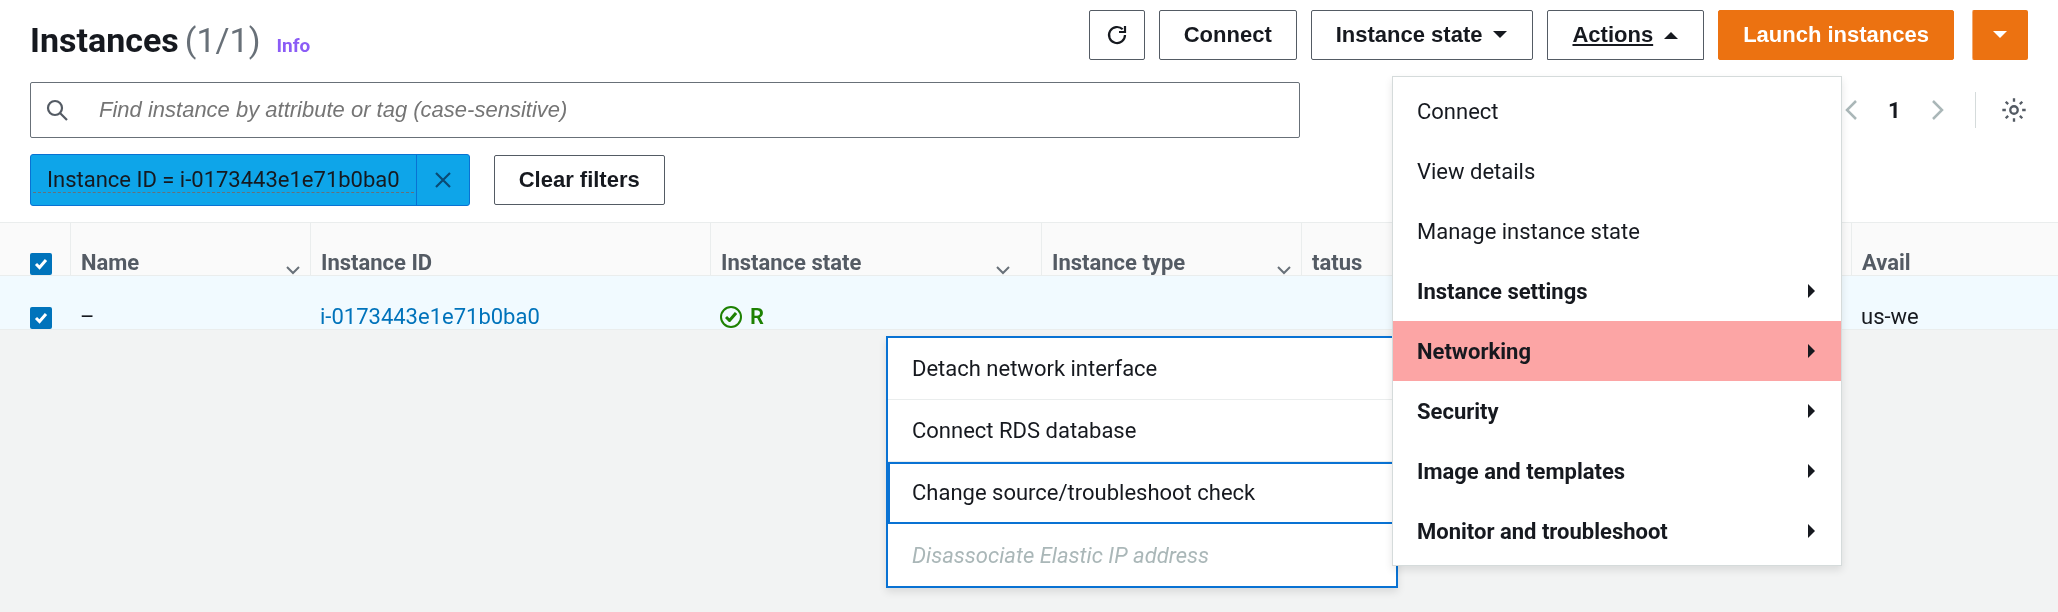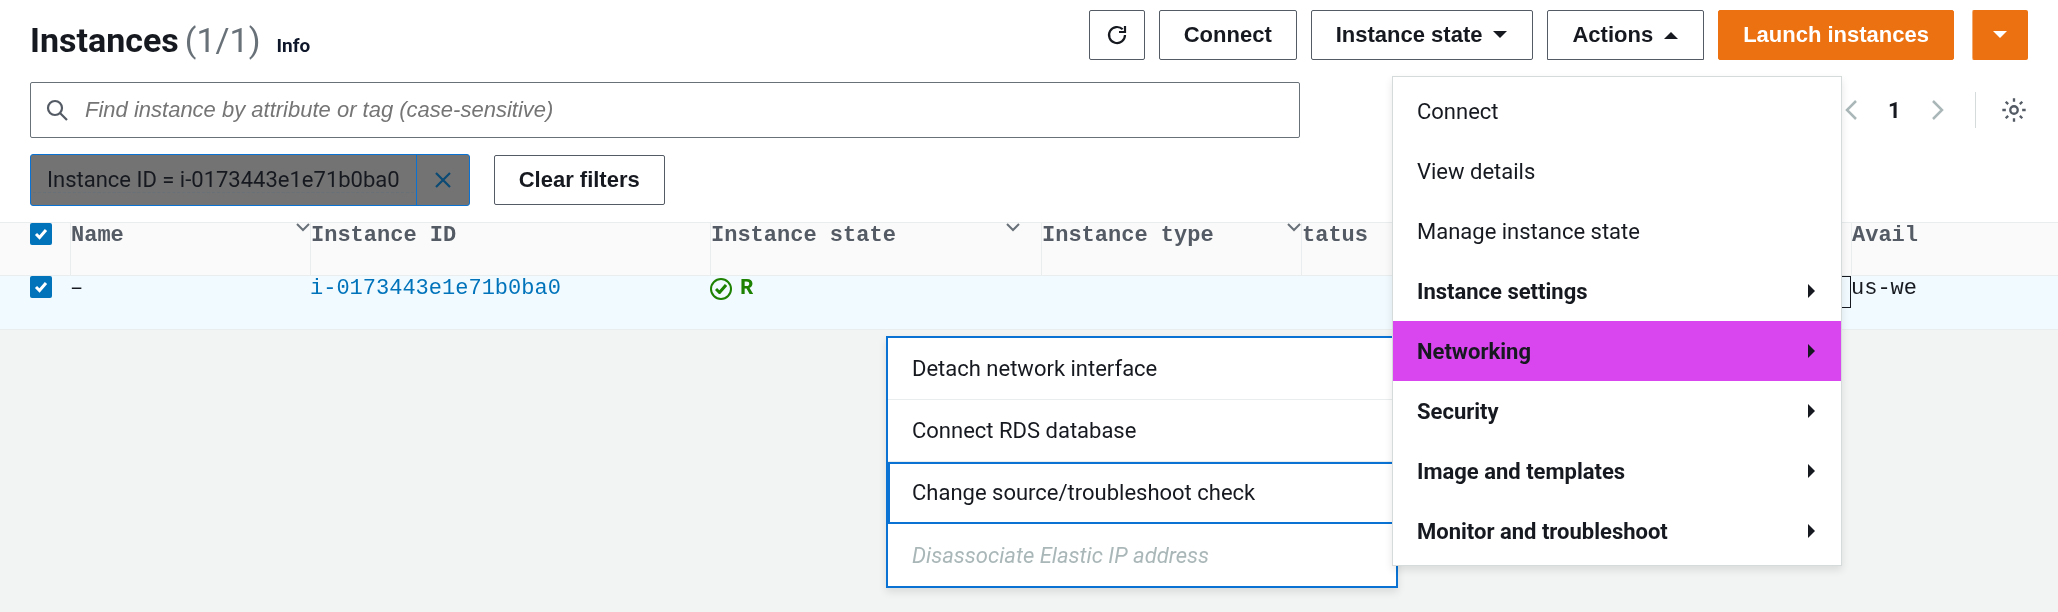--- a/index.html
+++ b/index.html
@@ -6,68 +6,68 @@
   html, body { margin: 0; padding: 0; font-family: -apple-system, BlinkMacSystemFont, "Segoe UI", Roboto, "Helvetica Neue", Arial, sans-serif; background: #fff; color: #16191f; }
   body { width: 2058px; height: 612px; overflow: hidden; font-size: 20px; }
 
   .page { padding: 10px 30px 0 30px; }
 
   
   .header-row { display: flex; align-items: flex-end; gap: 14px; }
   .title-wrap { display: flex; align-items: baseline; gap: 10px; flex: 0 0 auto; }
   .title { font-size: 34px; font-weight: 700; color: #16191f; }
   .title-count { font-size: 34px; font-weight: 400; color: #687078; margin-left: -4px;}
-  .info-link { margin-left: 6px; font-size: 19px; color: #0f172a; font-weight: 700; cursor: pointer; }
+  .info-link { margin-left: 6px; font-size: 19px; color: #8b5cf6; font-weight: 700; cursor: pointer; }
 
   .header-spacer { flex: 1 1 auto; }
 
   .btn {
     display: inline-flex; align-items: center; justify-content: center;
     height: 50px; padding: 0 24px;
     border: 1.5px solid #545b64; border-radius: 2px;
     background: #fff; color: #16191f; font-size: 22px; font-weight: 700;
     cursor: pointer; line-height: 1;
     gap: 10px;
   }
   .btn.icon-only { padding: 0; width: 56px; }
   .btn-primary { background: #ec7211; border-color: #ec7211; color: #fff; }
   .btn-primary.split-right { width: 56px; padding: 0; margin-left: 4px; border-left: 1px solid rgba(255,255,255,0.4);}
-  .btn.actions-open { border-bottom-left-radius:0; border-bottom-right-radius:0; }
+  .btn.actions-open { border-bottom-left-radius:0; border-bottom-right-radius:0;text-decoration:underline; }
 
   
   .search-row { display:flex; align-items:center; gap: 30px; margin-top: 22px;}
   .search-box {
     flex: 0 0 1270px; max-width: 1270px;
-    display:flex; align-items:center; gap:14px;
+    display:flex; align-items:center; gap:28px;
     height:56px; border:1.5px solid #687078; border-radius:2px; padding: 0 14px;
   }
   .search-box input { flex:1; border:0; outline:0; font-size:22px; font-style:italic; color:#687078; background:transparent; }
   .pagination { display:flex; align-items:center; gap: 24px; margin-left:auto; }
   .page-arrow { color:#aab7b8; font-size:26px; padding: 0 6px; cursor:pointer;}
   .page-num { font-size:22px; font-weight:700; color:#16191f; }
   .page-sep { width:1.5px; height:36px; background:#d5dbdb; }
   .gear { color:#545b64; cursor:pointer; display:inline-flex; align-items:center; }
 
   
   .filter-row { display:flex; align-items:center; gap: 24px; margin-top:16px; }
   .chip {
     display:inline-flex; align-items:center; height:52px;
-    border:1.5px solid #0972d3; border-radius:3px; background:#737373;
+    border:1.5px solid #0972d3; border-radius:3px; background:#0ea5e9;
   }
   .chip-text { padding:0 14px; font-size:22px; color:#16191f; border-bottom:1px dashed #687078; margin:0 2px;}
   .chip-sep { width:1px; align-self:stretch; background:#0972d3; }
   .chip-x { width:52px; display:flex; align-items:center; justify-content:center; cursor:pointer; color:#0a4a74; font-size:22px; }
   .btn.clear { font-weight:700; }
 
   
   .table-wrap { margin-top: 16px; width: calc(100% + 60px); margin-left:-30px; margin-right:-30px; }
   .thead, .trow { display:flex; align-items:center; }
   .thead { height:54px; border-top:1px solid #eaeded; border-bottom:1px solid #eaeded; background:#fafafa;}
   .trow { height:54px; border-bottom:1px solid #eaeded; background:#f1faff; }
-  .cell { display:flex; align-items:flex-start; padding: 0 0; height:100%; font-size:22px; color:#16191f; white-space:nowrap; overflow:hidden;font-family:Liberation Mono, monospace; }
+  .cell { display:flex; align-items:flex-end; padding: 0 10px; height:100%; font-size:22px; color:#16191f; white-space:nowrap; overflow:hidden; }
   .thead .cell { font-weight:700; color:#545b64; border-left:1px solid #eaeded; }
   .thead .cell:first-child { border-left:0; }
   .sort-caret { margin-left:auto; color:#687078; }
   .c-check { flex:0 0 70px; padding-left:30px; }
   .c-name { flex:0 0 240px; }
   .c-id { flex:0 0 400px; }
   .c-state { flex:0 0 310px; }
   .c-type { flex:0 0 260px;margin-left:21px; }
   .c-status { flex:0 0 550px; }
   .c-avail { flex:1 1 auto; }
@@ -90,21 +90,21 @@
     display:flex; flex-direction:column; padding:4px 0;
     z-index: 50;
   }
   .menu.actions { top:76px; left:1392px; width:450px; }
   .menu.sub { top:336px; left:886px; width:512px; z-index:40; border:2px solid #0972d3; padding:0;}
   .menu-item {
     display:flex; align-items:center; justify-content:space-between;
     height:60px; padding:0 24px; font-size:22px; color:#16191f; cursor:pointer;
   }
   .menu-item.group-head { font-weight:700; }
-  .menu-item.hover, .menu-item.selected { background:#d946ef; }
+  .menu-item.hover, .menu-item.selected { background:#fca5a5; }
   .menu-item.disabled { color:#aab7b8; font-style:italic; cursor:default;}
   .menu-caret { color:#16191f; }
   .menu.sub .menu-item { height:62px; border-bottom:1px solid #eaeded; }
   .menu.sub .menu-item:last-child { border-bottom:0; }
   .menu.sub .menu-item.highlight { background:#fff; outline:2px solid #0972d3; outline-offset:-2px; position:relative;}
   
   .below-table { background:#f2f3f3; height:400px; width:calc(100% + 60px); margin-left:-30px;}
 
   svg { display:block; }
 </style>

